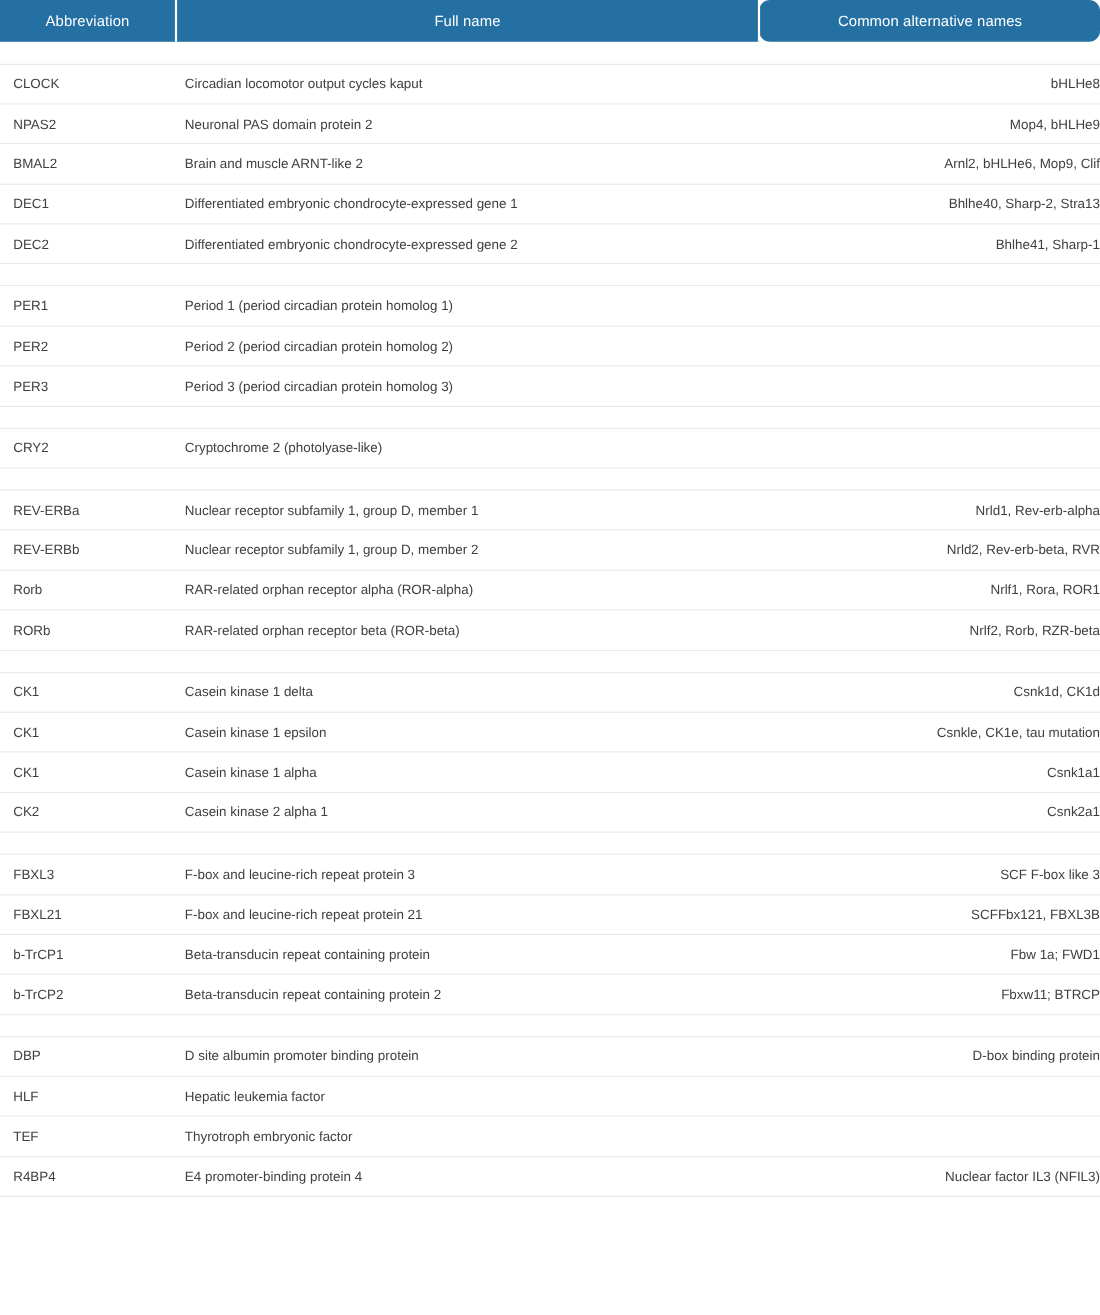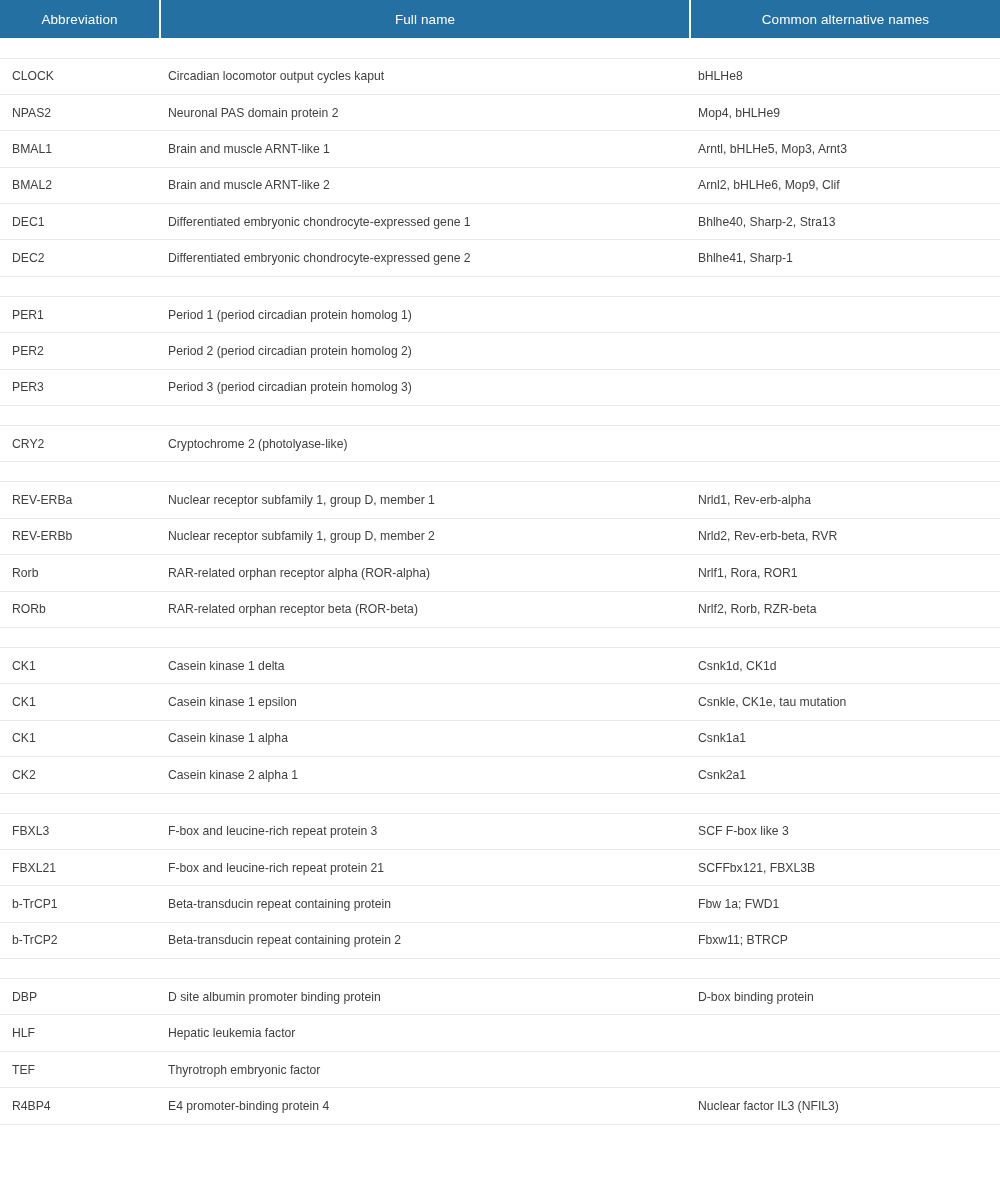--- a/index.html
+++ b/index.html
@@ -28,35 +28,35 @@
     color: #ffffff;
     font-weight: normal;
     font-size: 13.5px;
     height: 38px;
     padding: 0;
     text-align: center;
     vertical-align: middle;
     border-right: 2px solid #ffffff;
     letter-spacing: 0.1px;
   }
-  thead th:last-child { border-right: none; }
+  thead th:last-child { border-right: none; border-radius: 10px; }
 
   tbody tr { height: 36.4px; margin-top: 44px; }
   tbody td {
     font-size: 12.2px;
     color: #3f3f3f;
     padding: 0 0 0 12px;
     vertical-align: middle;
     border-bottom: 1px solid #e9e9e9;
     white-space: nowrap;
     overflow: hidden;
     text-overflow: ellipsis;
   }
   tbody td.col-full { padding-left: 8px; }
-  tbody td.col-alt  { padding-left: 8px; }
+  tbody td.col-alt  { padding-left: 8px; text-align: right; }
 
   
   tbody tr.spacer { height: 20px; }
   tbody tr.spacer td {
     border-bottom: 1px solid #e9e9e9;
     padding: 0;
   }
 </style>
 </head>
 <body>
@@ -84,25 +84,20 @@
         <td class="col-abbr">CLOCK</td>
         <td class="col-full">Circadian locomotor output cycles kaput</td>
         <td class="col-alt">bHLHe8</td>
       </tr>
       <tr>
         <td class="col-abbr">NPAS2</td>
         <td class="col-full">Neuronal PAS domain protein 2</td>
         <td class="col-alt">Mop4, bHLHe9</td>
       </tr>
       <tr>
-        <td class="col-abbr">BMAL1</td>
-        <td class="col-full">Brain and muscle ARNT-like 1</td>
-        <td class="col-alt">Arntl, bHLHe5, Mop3, Arnt3</td>
-      </tr>
-      <tr>
         <td class="col-abbr">BMAL2</td>
         <td class="col-full">Brain and muscle ARNT-like 2</td>
         <td class="col-alt">Arnl2, bHLHe6, Mop9, Clif</td>
       </tr>
       <tr>
         <td class="col-abbr">DEC1</td>
         <td class="col-full">Differentiated embryonic chondrocyte-expressed gene 1</td>
         <td class="col-alt">Bhlhe40, Sharp-2, Stra13</td>
       </tr>
       <tr>

